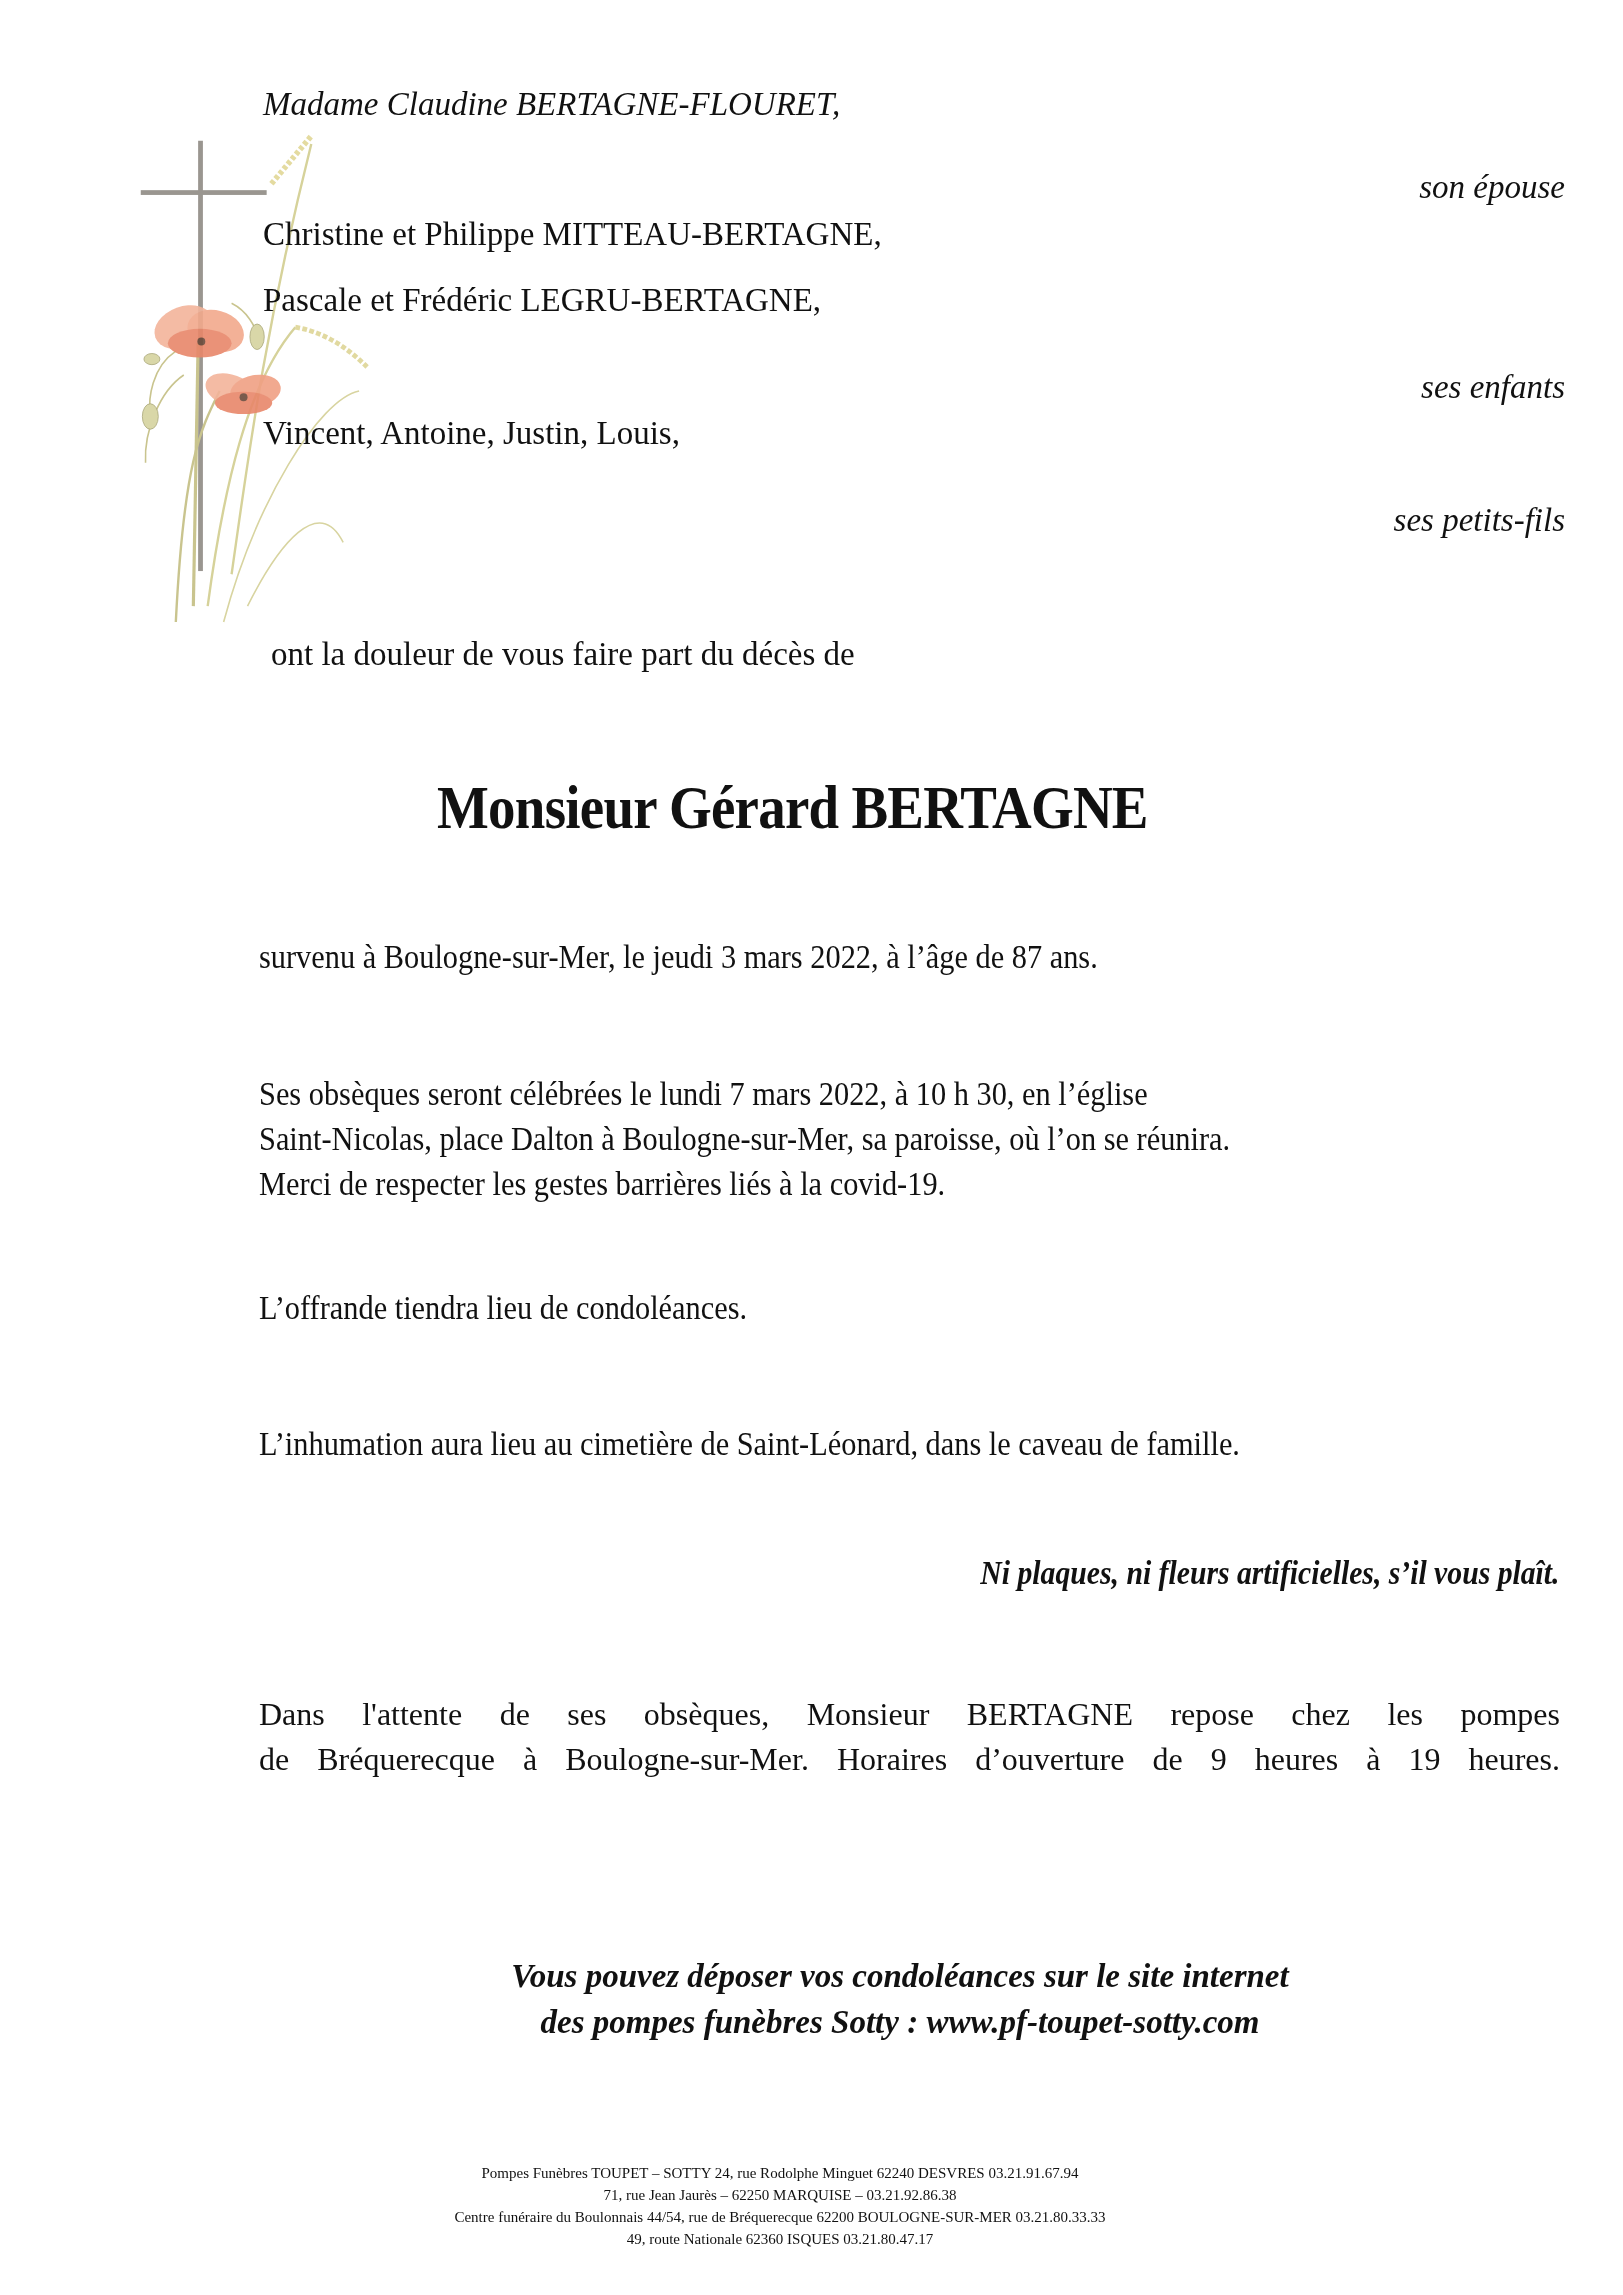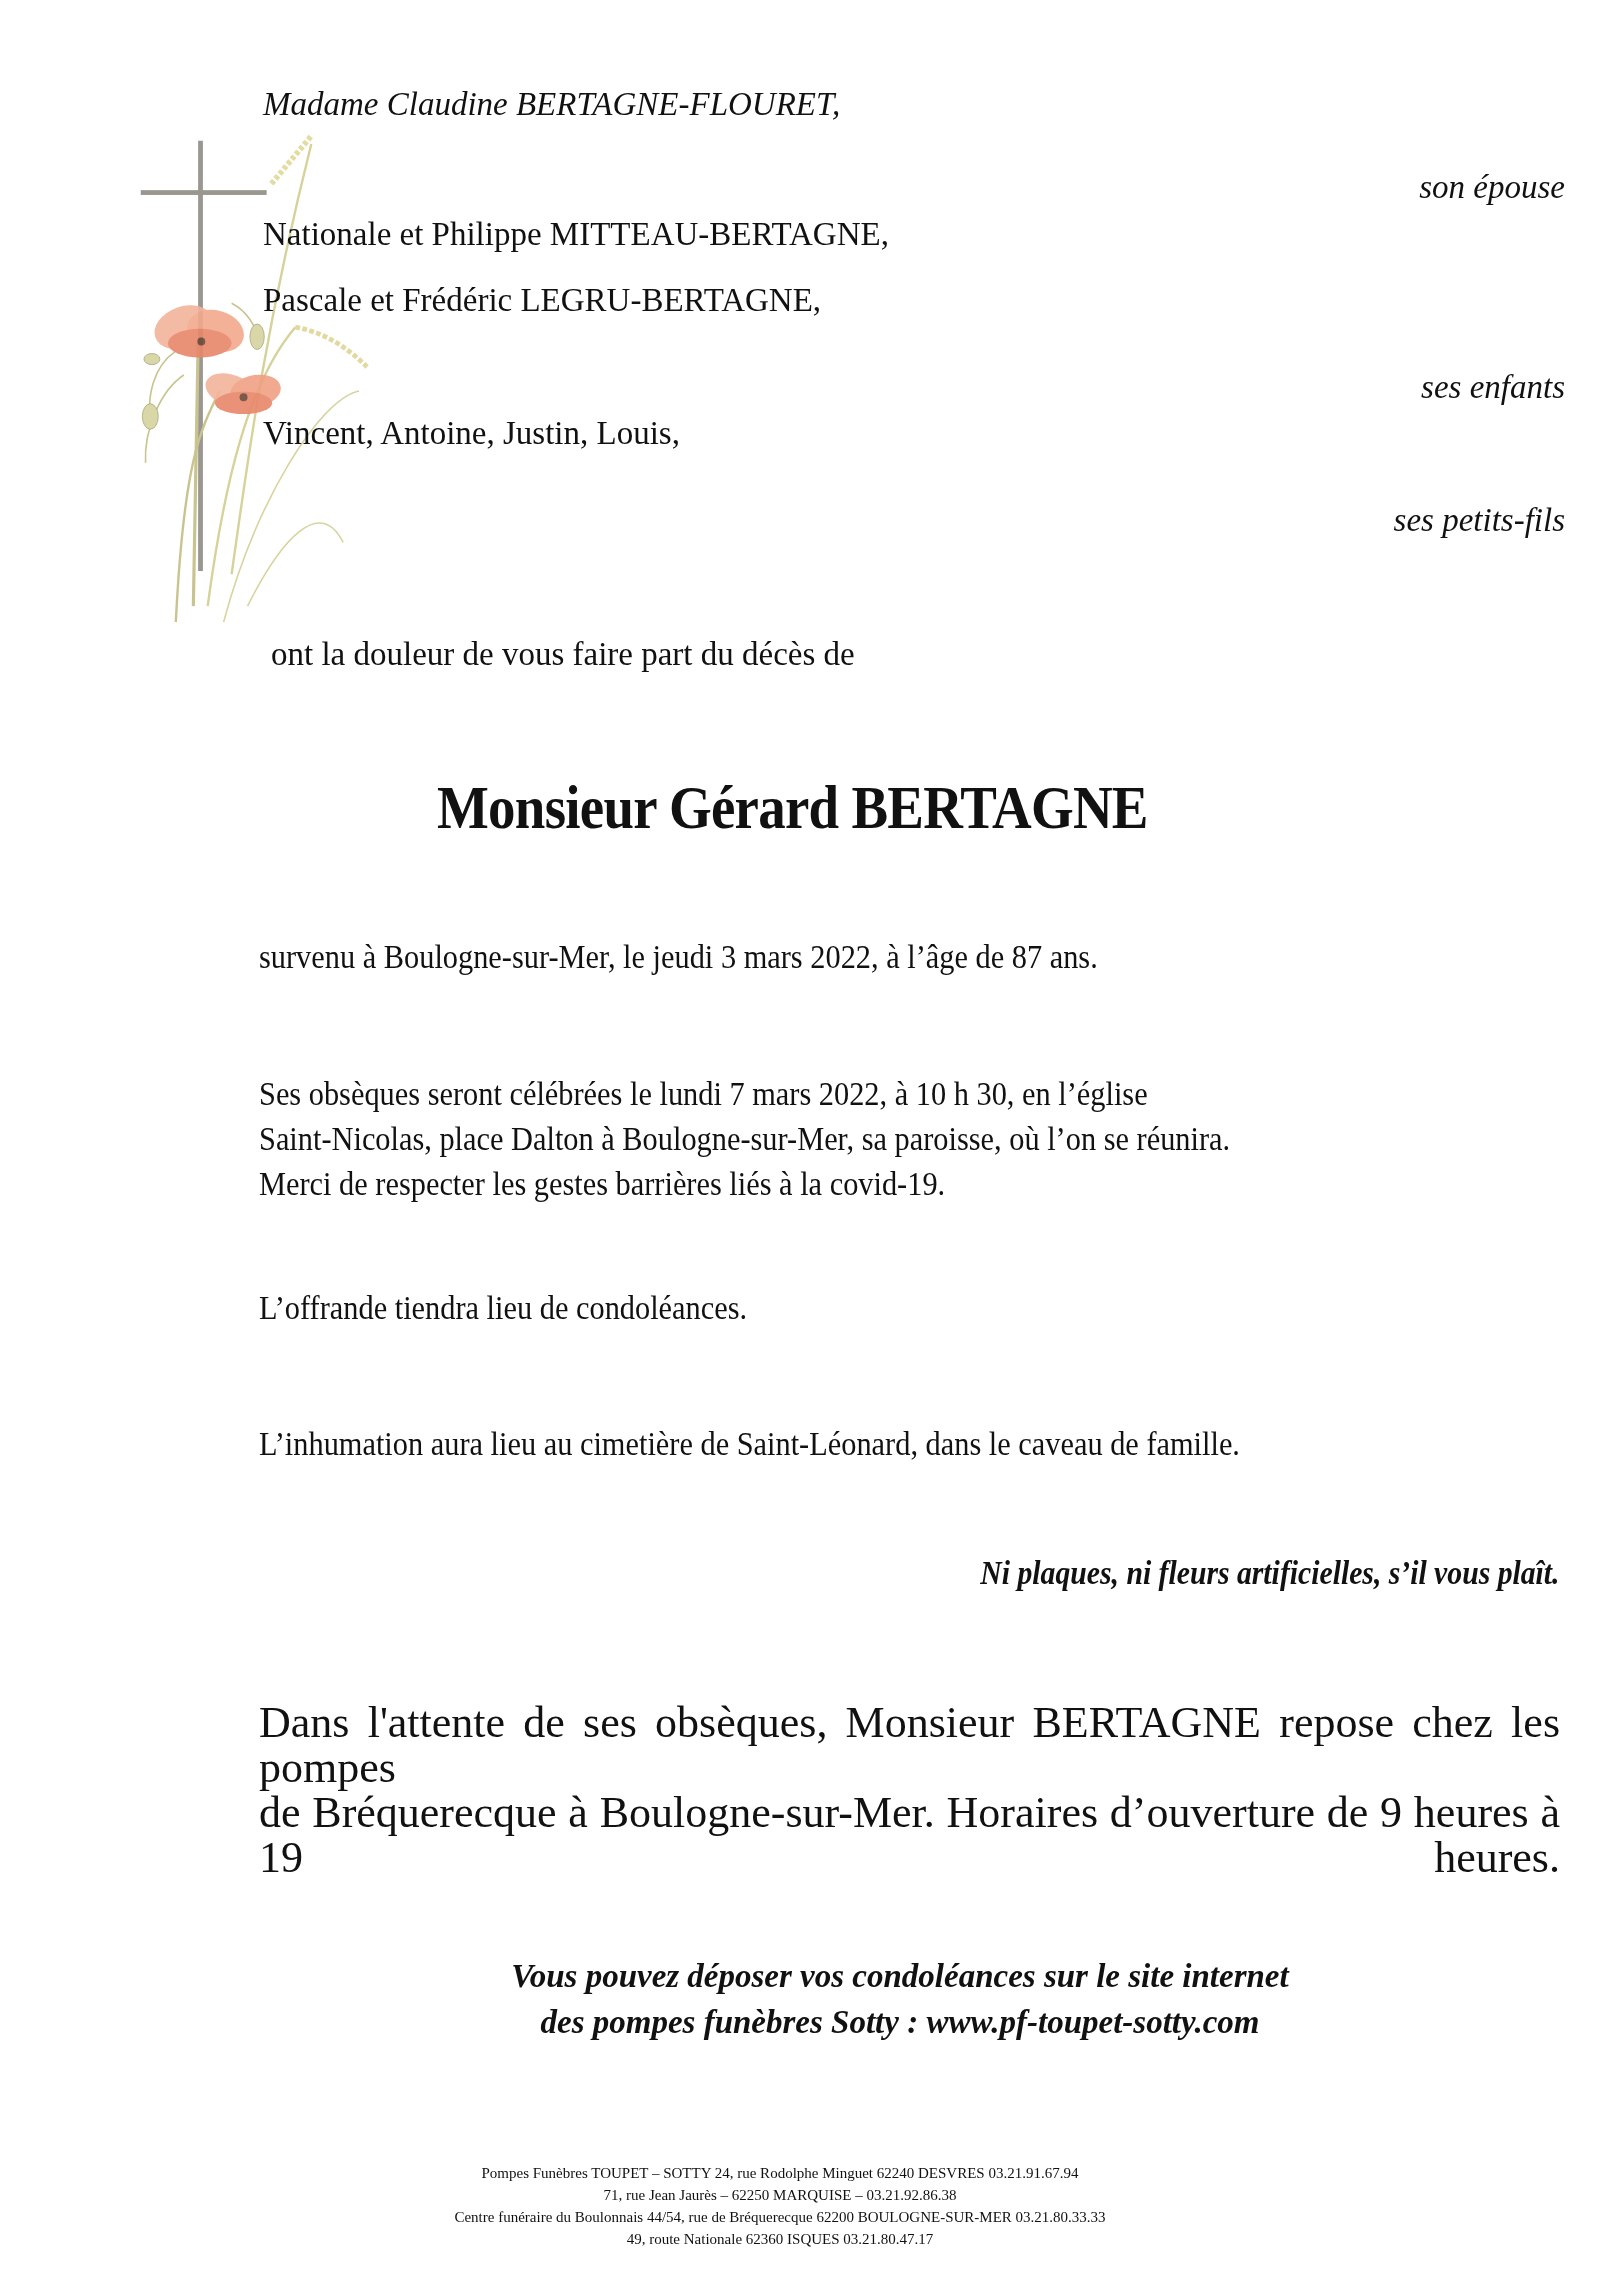--- a/index.html
+++ b/index.html
@@ -54,21 +54,21 @@
     <ellipse cx="130" cy="330" rx="34" ry="20" fill="#f3b49b" transform="rotate(20 130 330)"></ellipse>
     <ellipse cx="160" cy="330" rx="32" ry="20" fill="#f0a083" transform="rotate(-10 160 330)"></ellipse>
     <ellipse cx="145" cy="345" rx="36" ry="14" fill="#e8876a"></ellipse>
     <circle cx="145" cy="338" r="5" fill="#6b4a3a"></circle>
   </g>
 </svg>
 
 <div class="line" style="left:263px; top:88px;font-style:italic;">Madame Claudine BERTAGNE-FLOURET,</div>
 <div class="line ital right" style="right:59px; top:153px;">son épouse</div>
 
-<div class="line" style="left:263px; top:218px;">Nationale et Philippe MITTEAU-BERTAGNE,</div>
+<div class="line" style="left:263px; top:218px;">Christine et Philippe MITTEAU-BERTAGNE,</div>
 <div class="line" style="left:263px; top:284px;">Pascale et Frédéric LEGRU-BERTAGNE,</div>
 <div class="line ital right" style="right:59px; top:353px;">ses enfants</div>
 
 <div class="line" style="left:263px; top:417px;text-align:right;">Vincent, Antoine, Justin, Louis,</div>
 <div class="line ital right" style="right:59px; top:486px;">ses petits-fils</div>
 
 <div class="line" style="left:263px; top:638px;margin-left:8px;">ont la douleur de vous faire part du décès de</div>
 
 <div class="line title" style="left:437px; top:777px;">Monsieur Gérard BERTAGNE</div>
 
@@ -79,21 +79,21 @@
   <div>Saint-Nicolas, place Dalton à Boulogne-sur-Mer, sa paroisse, où l’on se réunira.</div>
   <div>Merci de respecter les gestes barrières liés à la covid-19.</div>
 </div>
 
 <div class="line condensed" style="left:259px; top:1292px;">L’offrande tiendra lieu de condoléances.</div>
 
 <div class="line condensed" style="left:259px; top:1428px;">L’inhumation aura lieu au cimetière de Saint-Léonard, dans le caveau de famille.</div>
 
 <div class="line bolditalic right" style="right:64px; top:1557px;">Ni plaques, ni fleurs artificielles, s’il vous plaît.</div>
 
-<div class="para" style="left:259px; top:1692px; width:1301px; font-size:44px;margin-top:8px;">
+<div class="para" style="left:259px; top:1692px; width:1301px; font-size:32px;">
   <div class="justify">Dans l'attente de ses obsèques, Monsieur BERTAGNE repose chez les pompes</div>
   <div class="justify">de Bréquerecque à Boulogne-sur-Mer. Horaires d’ouverture de 9 heures à 19 heures.</div>
 </div>
 
 <div class="center-block web" style="top:1953px; left:88px; width:1624px;">
   <div>Vous pouvez déposer vos condoléances sur le site internet</div>
   <div><span>des pompes funèbres Sotty : </span><span>www.pf-toupet-sotty.com</span></div>
 </div>
 
 <div class="center-block footer" style="top:2162px; left:-32px;">

